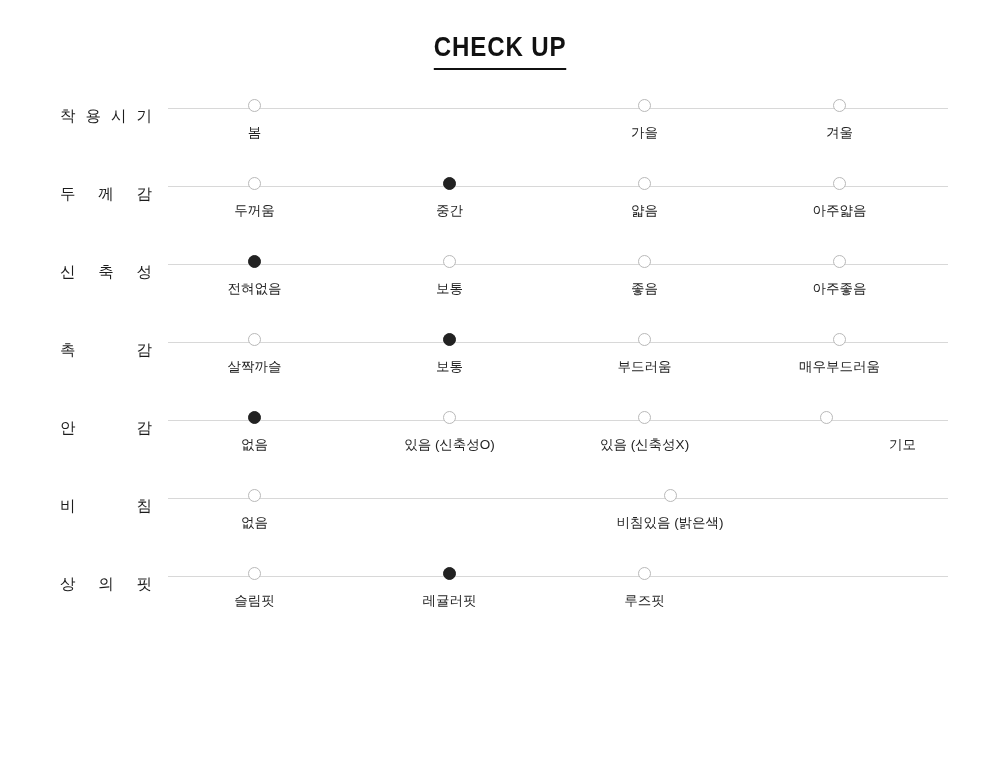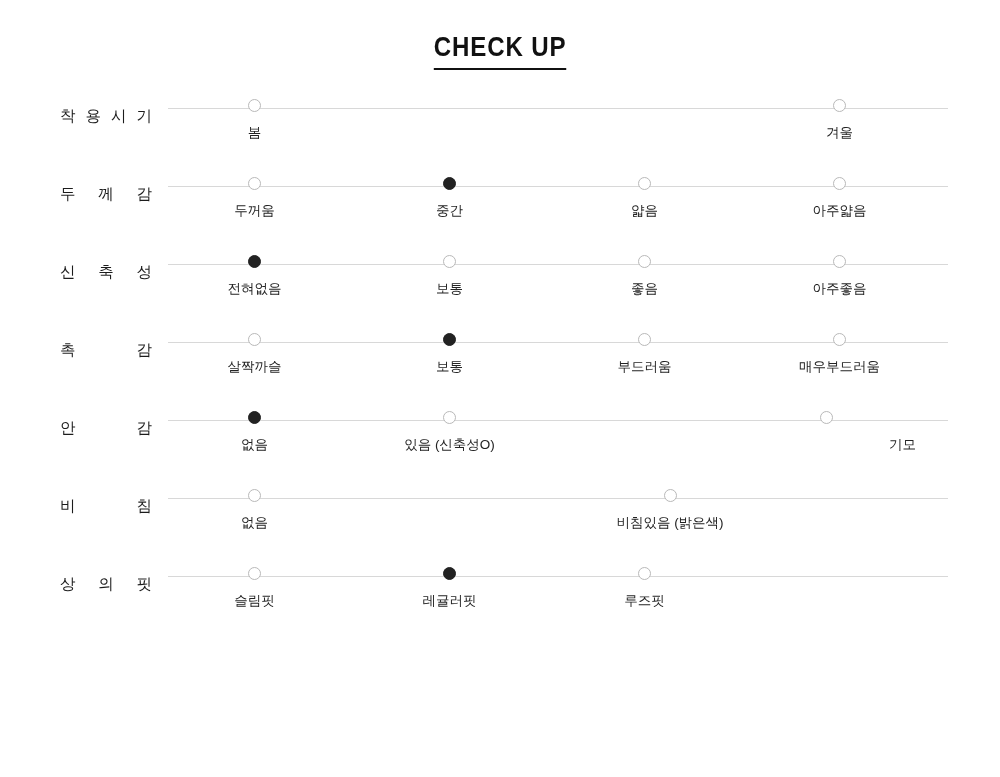--- a/index.html
+++ b/index.html
@@ -119,20 +119,24 @@
             <span>시</span>
             <span>기</span>
           </div>
         </div>
         <div class="track"></div>
         <div class="opts">
           <div class="opt" style="left: 86.5px;">
             <div class="dot"></div>
             <div class="opt-label">봄</div>
           </div>
+          <div class="opt" style="left: 476.5px;">
+            <div class="dot"></div>
+            <div class="opt-label">가을</div>
+          </div>
           <div class="opt" style="left: 671.5px;">
             <div class="dot"></div>
             <div class="opt-label">겨울</div>
           </div>
         </div>
       </div>
       <div class="row">
         <div class="row-label">
           <div class="lbl-inner">
             <span>두</span>
@@ -225,20 +229,24 @@
         <div class="track"></div>
         <div class="opts">
           <div class="opt" style="left: 86.5px;">
             <div class="dot on"></div>
             <div class="opt-label">없음</div>
           </div>
           <div class="opt" style="left: 281.5px;">
             <div class="dot"></div>
             <div class="opt-label">있음 (신축성O)</div>
           </div>
+          <div class="opt" style="left: 476.5px;">
+            <div class="dot"></div>
+            <div class="opt-label">있음 (신축성X)</div>
+          </div>
           <div class="opt" style="left: 658px; text-align: right;">
             <div class="dot"></div>
             <div class="opt-label">기모</div>
           </div>
         </div>
       </div>
       <div class="row">
         <div class="row-label">
           <div class="lbl-inner">
             <span>비</span>

